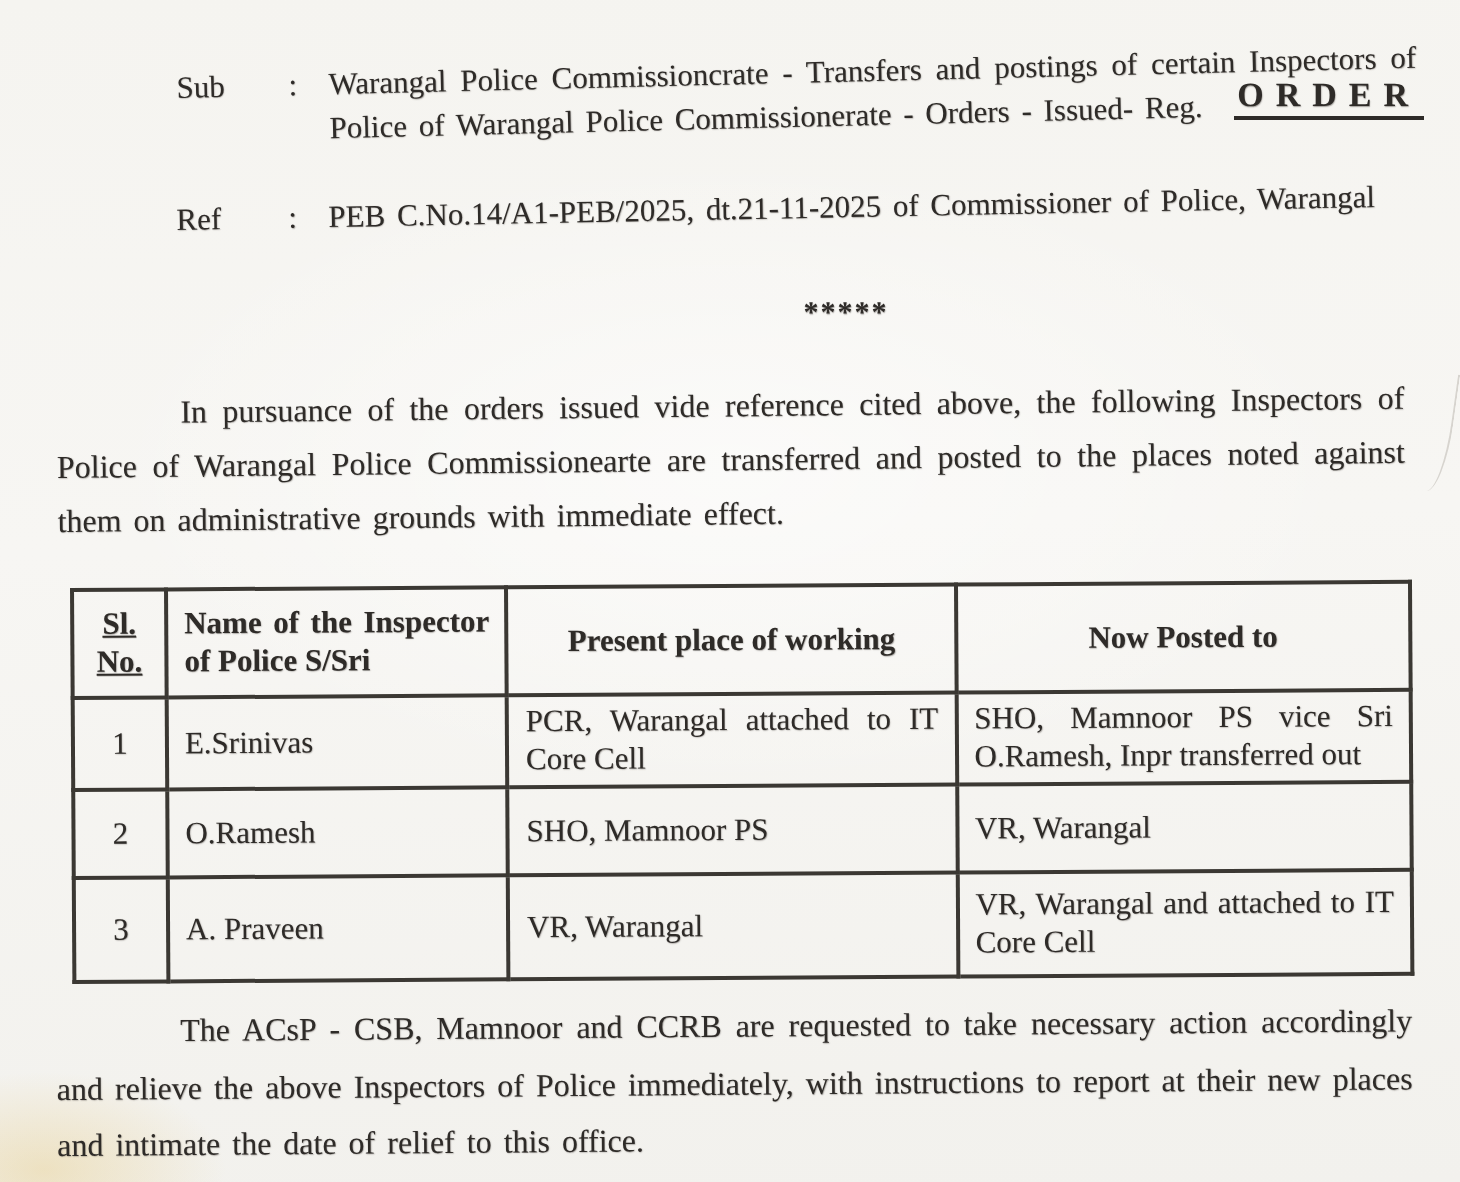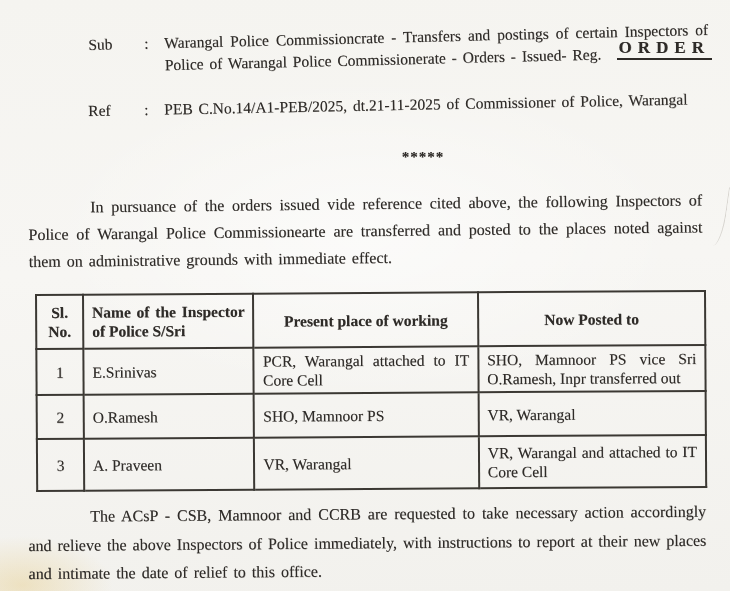--- a/index.html
+++ b/index.html
@@ -58,21 +58,21 @@
     transform:rotate(-0.35deg);
     transform-origin:left top;
   }
   .order-table th,.order-table td{
     border:2px solid #3b3833;
     padding:3px 8px;
     vertical-align:middle;
     line-height:19px;
   }
   .order-table th{font-weight:bold;}
-  .th-sl{text-align:center;}
+  .th-sl{text-align:center;text-decoration:underline;}
   .th-name{text-align:justify;text-align-last:left;}
   .th-present,.th-posted{text-align:center;}
   .order-table tr.hdr{height:54px;}
   .order-table tr.r0{height:42px;}
   .order-table tr.r1{height:44px;}
   .order-table tr.r2{height:52px;}
   .td-sl{text-align:center;}
   .td-name{text-align:left;}
   .td-present{text-align:justify;}
   .td-posted{text-align:justify;}

